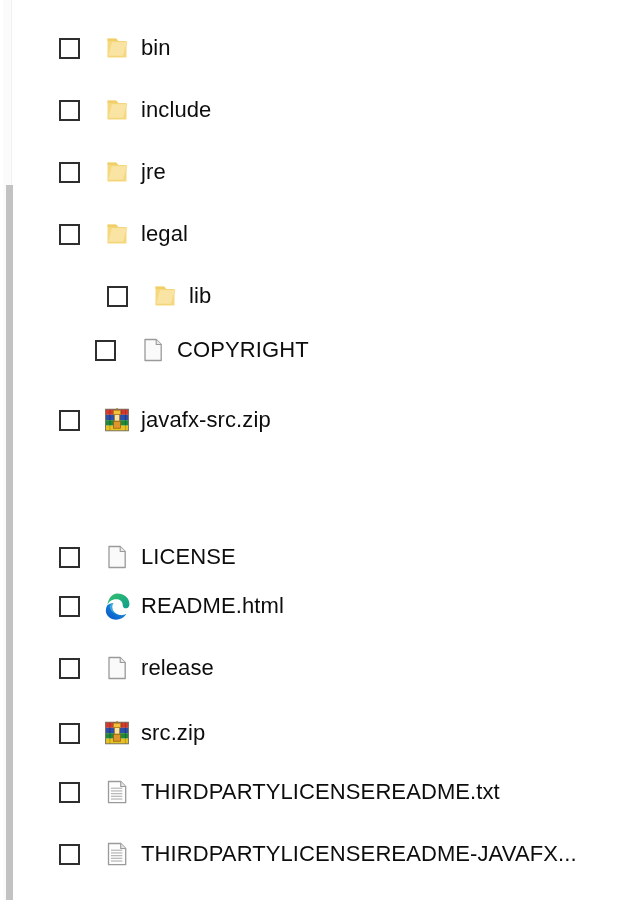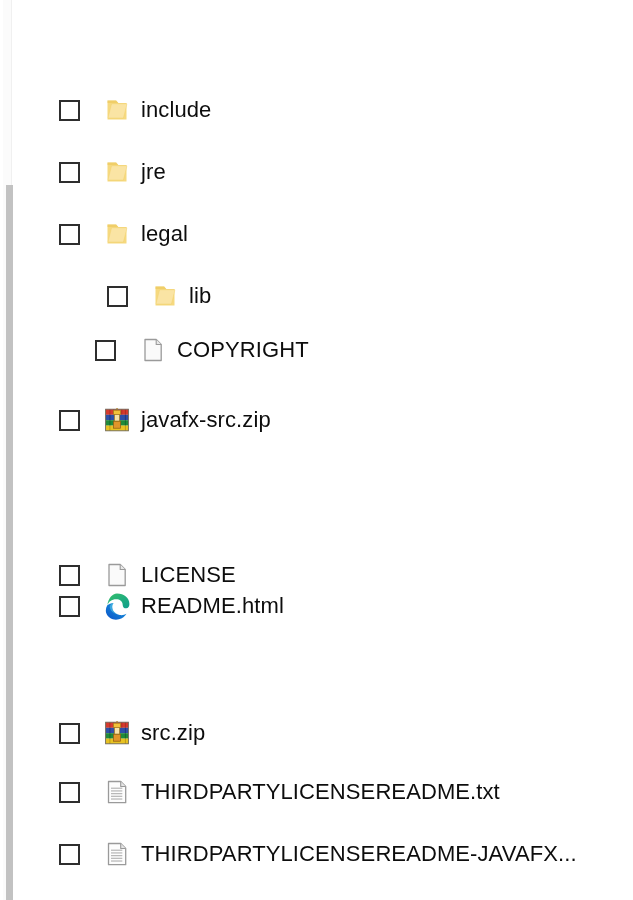--- a/index.html
+++ b/index.html
@@ -84,20 +84,32 @@
   }
 </style>
 </head>
 <body>
 
 <div id="scrollbar-track" style="background: rgb(251, 251, 251);">
   <div id="scrollbar-thumb" style="top: 185px; height: 715px; background: rgb(194, 194, 194);"></div>
 </div>
 
 <div id="file-list">
+    <div class="row" style="top: 17px;">
+      <div class="checkbox"></div>
+      <span class="icon">
+        <svg viewBox="0 0 28 28">
+        <path d="M4.5 4.5 h8.6 l2.2 2.6 h8.2 v16.4 h-19 z" fill="#f6d97f"></path>
+        <path d="M4.5 4.5 h8.6 l2.2 2.6 h-10.8 z" fill="#edc85c" opacity=".65"></path>
+        <path d="M8.6 7.8 h15.4 l-3.6 14.2 h-15.4 z" fill="#fae4a4"></path>
+        <path d="M8.6 7.8 h15.4 l-3.6 14.2 h-15.4 z" fill="none" stroke="#edc85c" stroke-width=".6" opacity=".5"></path>
+      </svg>
+      </span>
+      <span class="label">bin</span>
+    </div>
     <div class="row" style="top: 79px;">
       <div class="checkbox"></div>
       <span class="icon">
         <svg viewBox="0 0 28 28">
         <path d="M4.5 4.5 h8.6 l2.2 2.6 h8.2 v16.4 h-19 z" fill="#f6d97f"></path>
         <path d="M4.5 4.5 h8.6 l2.2 2.6 h-10.8 z" fill="#edc85c" opacity=".65"></path>
         <path d="M8.6 7.8 h15.4 l-3.6 14.2 h-15.4 z" fill="#fae4a4"></path>
         <path d="M8.6 7.8 h15.4 l-3.6 14.2 h-15.4 z" fill="none" stroke="#edc85c" stroke-width=".6" opacity=".5"></path>
       </svg>
       </span>
@@ -184,21 +196,21 @@
         <rect x="11.5" y="8.6" width="5.0" height="6.6" fill="#f7e3a8"></rect>
         <rect x="11.5" y="8.6" width="5.0" height="6.6" fill="none" stroke="#a8791a" stroke-width=".7"></rect>
         <rect x="10.4" y="15.2" width="7.2" height="7.0" fill="#e0952a"></rect>
         <rect x="10.4" y="15.2" width="7.2" height="7.0" fill="none" stroke="#8a5c12" stroke-width=".7"></rect>
         <rect x="13.1" y="2.3" width="1.9" height="2.0" fill="#c9871f"></rect>
         <rect x="2.6" y="3.2" width="22.8" height="21.6" fill="none" stroke="#6f6a5c" stroke-width=".9"></rect>
       </svg>
       </span>
       <span class="label">javafx-src.zip</span>
     </div>
-    <div class="row" style="top: 544px;">
+    <div class="row" style="top: 526px;">
       <div class="checkbox"></div>
       <span class="icon">
         <svg viewBox="0 0 28 28">
         <path d="M6 3.5 h11.2 l5 5 v16 h-16.2 z" fill="#fafafa" stroke="#9a9a9a" stroke-width="1.3" stroke-linejoin="round"></path>
         <path d="M17.2 3.5 v5 h5" fill="#e8e8e8" stroke="#9a9a9a" stroke-width="1.1" stroke-linejoin="round"></path>
       </svg>
       </span>
       <span class="label">LICENSE</span>
     </div>
     <div class="row" style="top: 575px;">
@@ -224,20 +236,30 @@
                  3.4-0.9 6.1-3.0 7.6-5.6 -1.9 1.2-4.3 1.7-6.7 1.3
                  -4.6-0.8-7.6-4.3-7.6-8.0 0-1.6 0.5-2.9 1.4-3.9
                  -2.6 0.2-4.8 1.0-6.3 2.2 z" fill="url(#edgeBlue)"></path>
 
         <path d="M10.6 11.1 c-1.0 1.1-1.5 2.5-1.5 4.0 0 3.0 2.1 5.8 5.5 6.9
                  -3.6-0.2-6.6-2.4-7.6-5.4 -0.7-2.3 0.3-4.4 2.2-5.4 z" fill="#5fd0e8" opacity=".55"></path>
       </svg>
       </span>
       <span class="label">README.html</span>
     </div>
+    <div class="row" style="top: 637px;">
+      <div class="checkbox"></div>
+      <span class="icon">
+        <svg viewBox="0 0 28 28">
+        <path d="M6 3.5 h11.2 l5 5 v16 h-16.2 z" fill="#fafafa" stroke="#9a9a9a" stroke-width="1.3" stroke-linejoin="round"></path>
+        <path d="M17.2 3.5 v5 h5" fill="#e8e8e8" stroke="#9a9a9a" stroke-width="1.1" stroke-linejoin="round"></path>
+      </svg>
+      </span>
+      <span class="label">release</span>
+    </div>
     <div class="row" style="top: 702px;">
       <div class="checkbox"></div>
       <span class="icon">
         <svg viewBox="0 0 28 28">
         <rect x="2.6" y="3.2" width="22.8" height="21.6" fill="#e8e2d2"></rect>
 
         <rect x="2.6" y="3.2" width="22.8" height="5.6" fill="#d63a2e"></rect>
         <rect x="2.6" y="8.8" width="22.8" height="5.4" fill="#2e4fa8"></rect>
         <rect x="2.6" y="14.2" width="22.8" height="5.4" fill="#1f8a3b"></rect>
         <rect x="2.6" y="19.6" width="22.8" height="5.2" fill="#e8c223"></rect>

